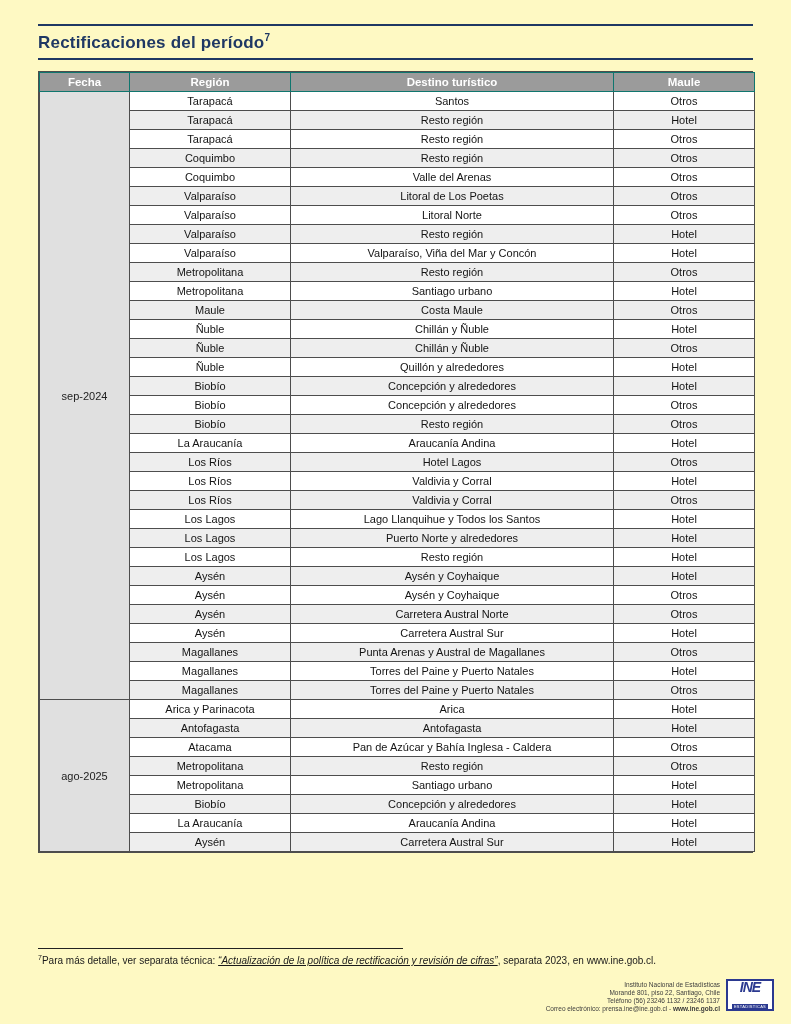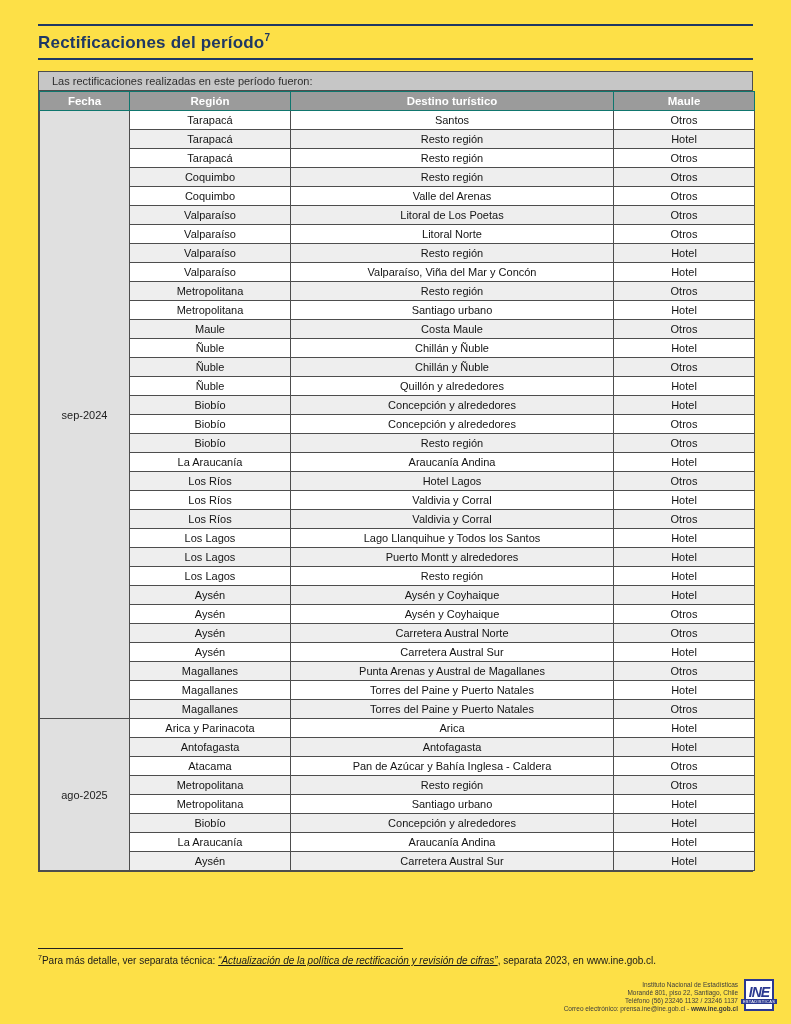--- a/index.html
+++ b/index.html
@@ -1,21 +1,21 @@
 <!DOCTYPE html>
 <html><head>
 <meta charset="utf-8">
 <style>
   * { box-sizing: border-box; margin: 0; padding: 0; }
   html,body { background:#888; }
   .page {
     position: relative;
     width: 791px; height: 1024px;
     margin: 0 auto;
-    background: #fde047;
+    background: #fef9c3;
     font-family: "Liberation Sans", sans-serif;
     overflow: hidden;
   }
   .rule { position: absolute; left: 38px; width: 715px; height: 2px; background: #1f3864; }
   .rule-top { top: 24px; }
   .rule-under-title { top: 58px; }
   .page-title {
     position: absolute; top: 32px; left: 38px;
     font-size: 17px; font-weight: bold; color: #1f3864;
     letter-spacing: .2px;
@@ -74,24 +74,24 @@
     display: flex; align-items: flex-start; gap: 6px;
   }
   .footer-text {
     text-align: right;
     font-size: 6.5px; line-height: 8px;
     color: #3d3d3d;
     padding-top: 2px;
   }
   .footer-text .site { font-weight: bold; }
   .logo-box {
-    width: 30px; height: 32px;
+    width: 48px; height: 32px;
     border: 2px solid #2b3990;
     background: #fff;
-    display: flex; flex-direction: column; align-items: center; justify-content: center;
+    display: flex; flex-direction: column; align-items: center; justify-content: space-between;
   }
   .logo-main {
     font-size: 14px; font-weight: bold; font-style: italic;
     color: #2b3990; line-height: 13px; letter-spacing: -1px;
   }
   .logo-sub {
     font-size: 4px; line-height: 5px; color: #ffffff; background:#2b3990;
     padding: 0 2px; letter-spacing: .3px;
   }
 </style>
@@ -100,21 +100,20 @@
 
 <div class="page">
 
   <div class="rule rule-top"></div>
 
   <h1 class="page-title"><span>Rectificaciones del período</span><sup>7</sup></h1>
 
   <div class="rule rule-under-title"></div>
 
   <div class="table-wrap">
-    <div class="table-caption">Las rectificaciones realizadas en este período fueron:</div>
     <table class="rect-table">
       <colgroup>
         <col class="c-fecha">
           <col class="c-region">
           <col class="c-destino">
           <col class="c-clase">
       </colgroup>
       <thead>
         <tr>
           <th>Fecha</th>
@@ -235,21 +234,21 @@
             <td>Valdivia y Corral</td>
             <td>Otros</td>
           </tr>
           <tr>
             <td>Los Lagos</td>
             <td>Lago Llanquihue y Todos los Santos</td>
             <td>Hotel</td>
           </tr>
           <tr class="alt">
             <td>Los Lagos</td>
-            <td>Puerto Montt y alrededores</td>
+            <td>Puerto Norte y alrededores</td>
             <td>Hotel</td>
           </tr>
           <tr>
             <td>Los Lagos</td>
             <td>Resto región</td>
             <td>Hotel</td>
           </tr>
           <tr class="alt">
             <td>Aysén</td>
             <td>Aysén y Coyhaique</td>

